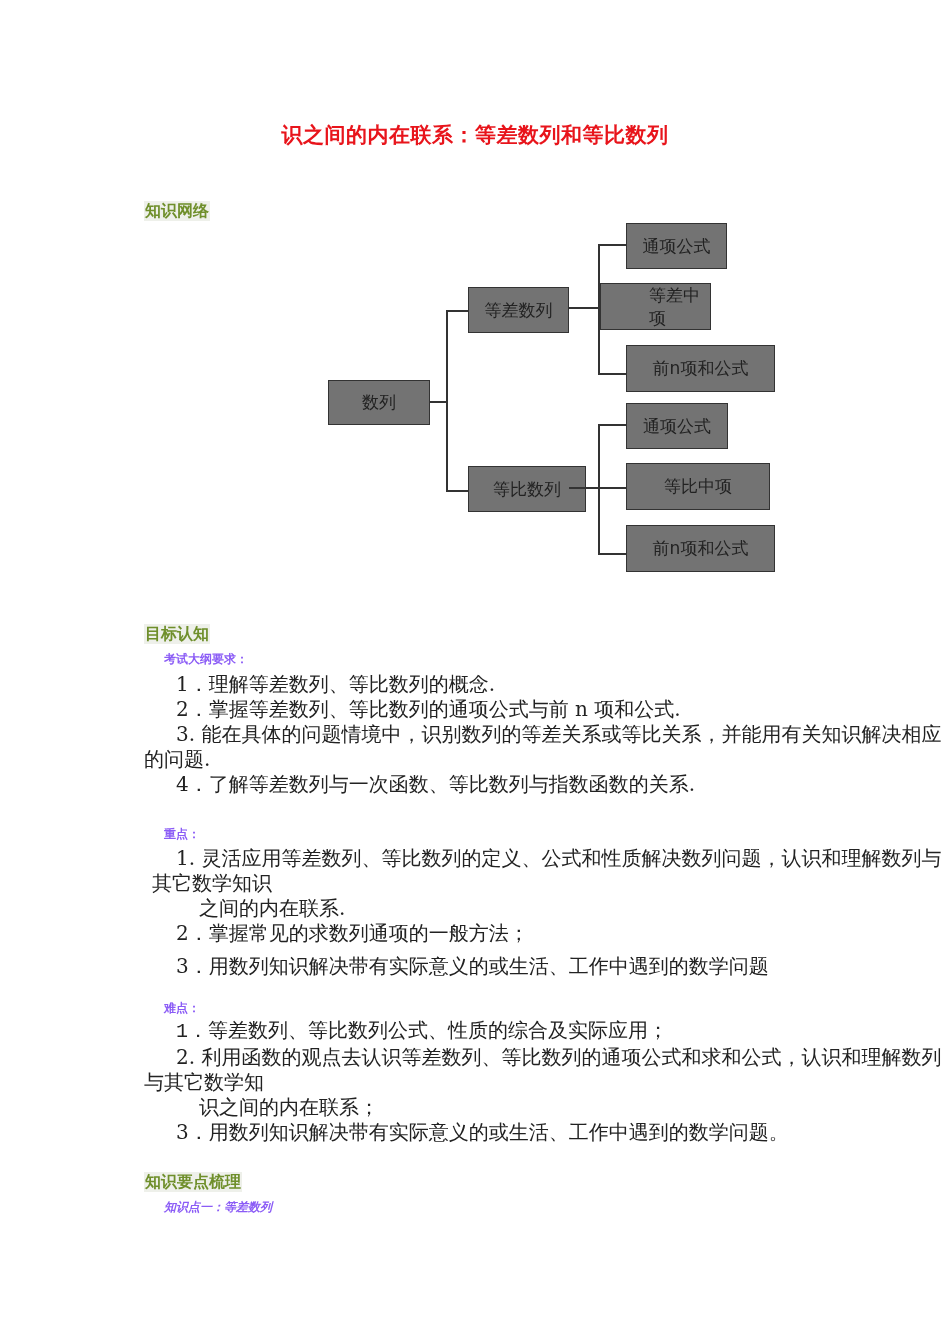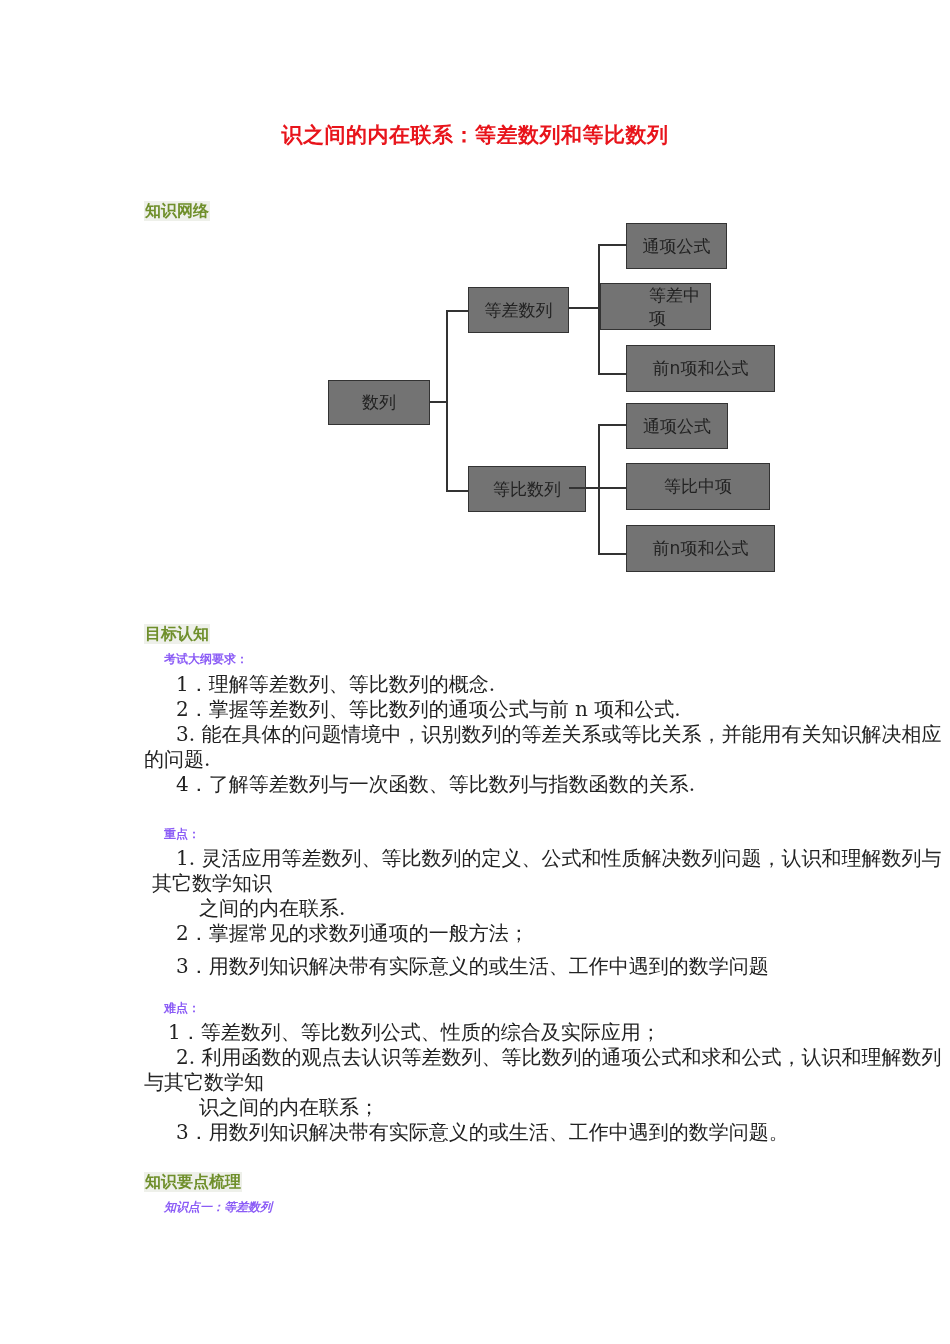--- a/index.html
+++ b/index.html
@@ -82,20 +82,20 @@
 <div class="line" style="left:176px; top:774px;">4．了解等差数列与一次函数、等比数列与指数函数的关系.</div>
 
 <div class="sec-orange" style="top:824px;">重点：</div>
 <div class="line" style="left:176px; top:848px;">1. 灵活应用等差数列、等比数列的定义、公式和性质解决数列问题，认识和理解数列与</div>
 <div class="line" style="left:152px; top:873px;">其它数学知识</div>
 <div class="line" style="left:199px; top:898px;">之间的内在联系.</div>
 <div class="line" style="left:176px; top:923px;">2．掌握常见的求数列通项的一般方法；</div>
 <div class="line" style="left:176px; top:948px;margin-top:8px;">3．用数列知识解决带有实际意义的或生活、工作中遇到的数学问题</div>
 
 <div class="sec-orange" style="top:998px;">难点：</div>
-<div class="line" style="left:168px; top:1022px;">1．等差数列、等比数列公式、性质的综合及实际应用；</div>
+<div class="line" style="left:176px; top:1022px;font-family:Liberation Mono, monospace;">1．等差数列、等比数列公式、性质的综合及实际应用；</div>
 <div class="line" style="left:176px; top:1047px;">2. 利用函数的观点去认识等差数列、等比数列的通项公式和求和公式，认识和理解数列</div>
 <div class="line" style="left:144px; top:1072px;">与其它数学知</div>
 <div class="line" style="left:199px; top:1097px;">识之间的内在联系；</div>
 <div class="line" style="left:176px; top:1122px;">3．用数列知识解决带有实际意义的或生活、工作中遇到的数学问题。</div>
 
 <div class="sec-green" style="top:1172px;">知识要点梳理</div>
 <div class="sec-orange" style="top:1197px;font-style:italic;">知识点一：等差数列</div>
 
 </body></html>

